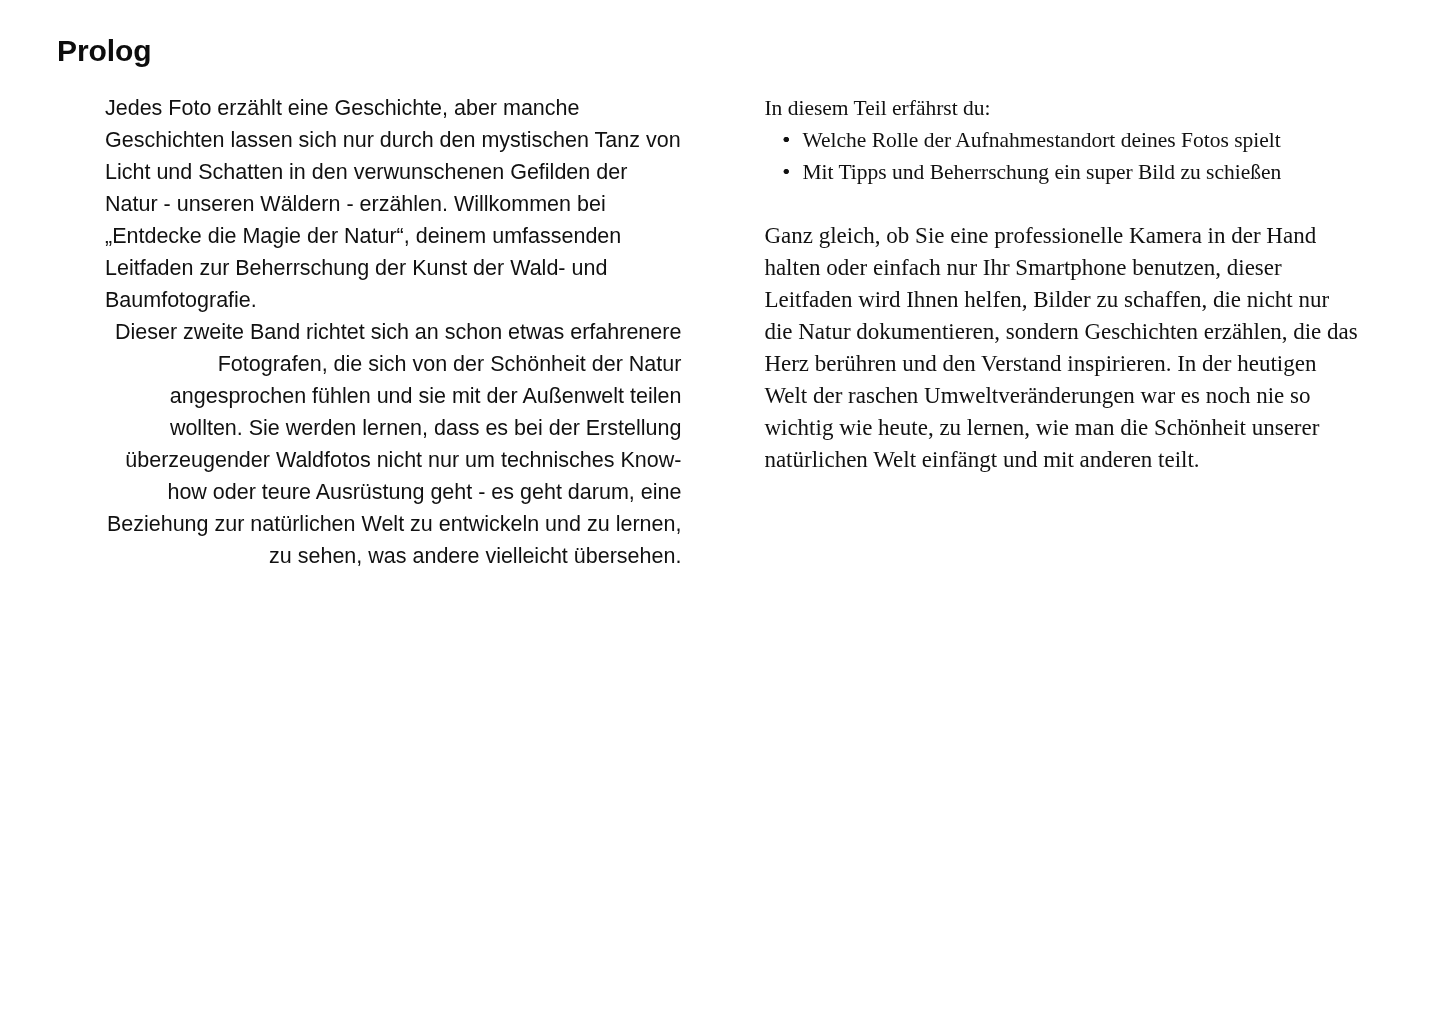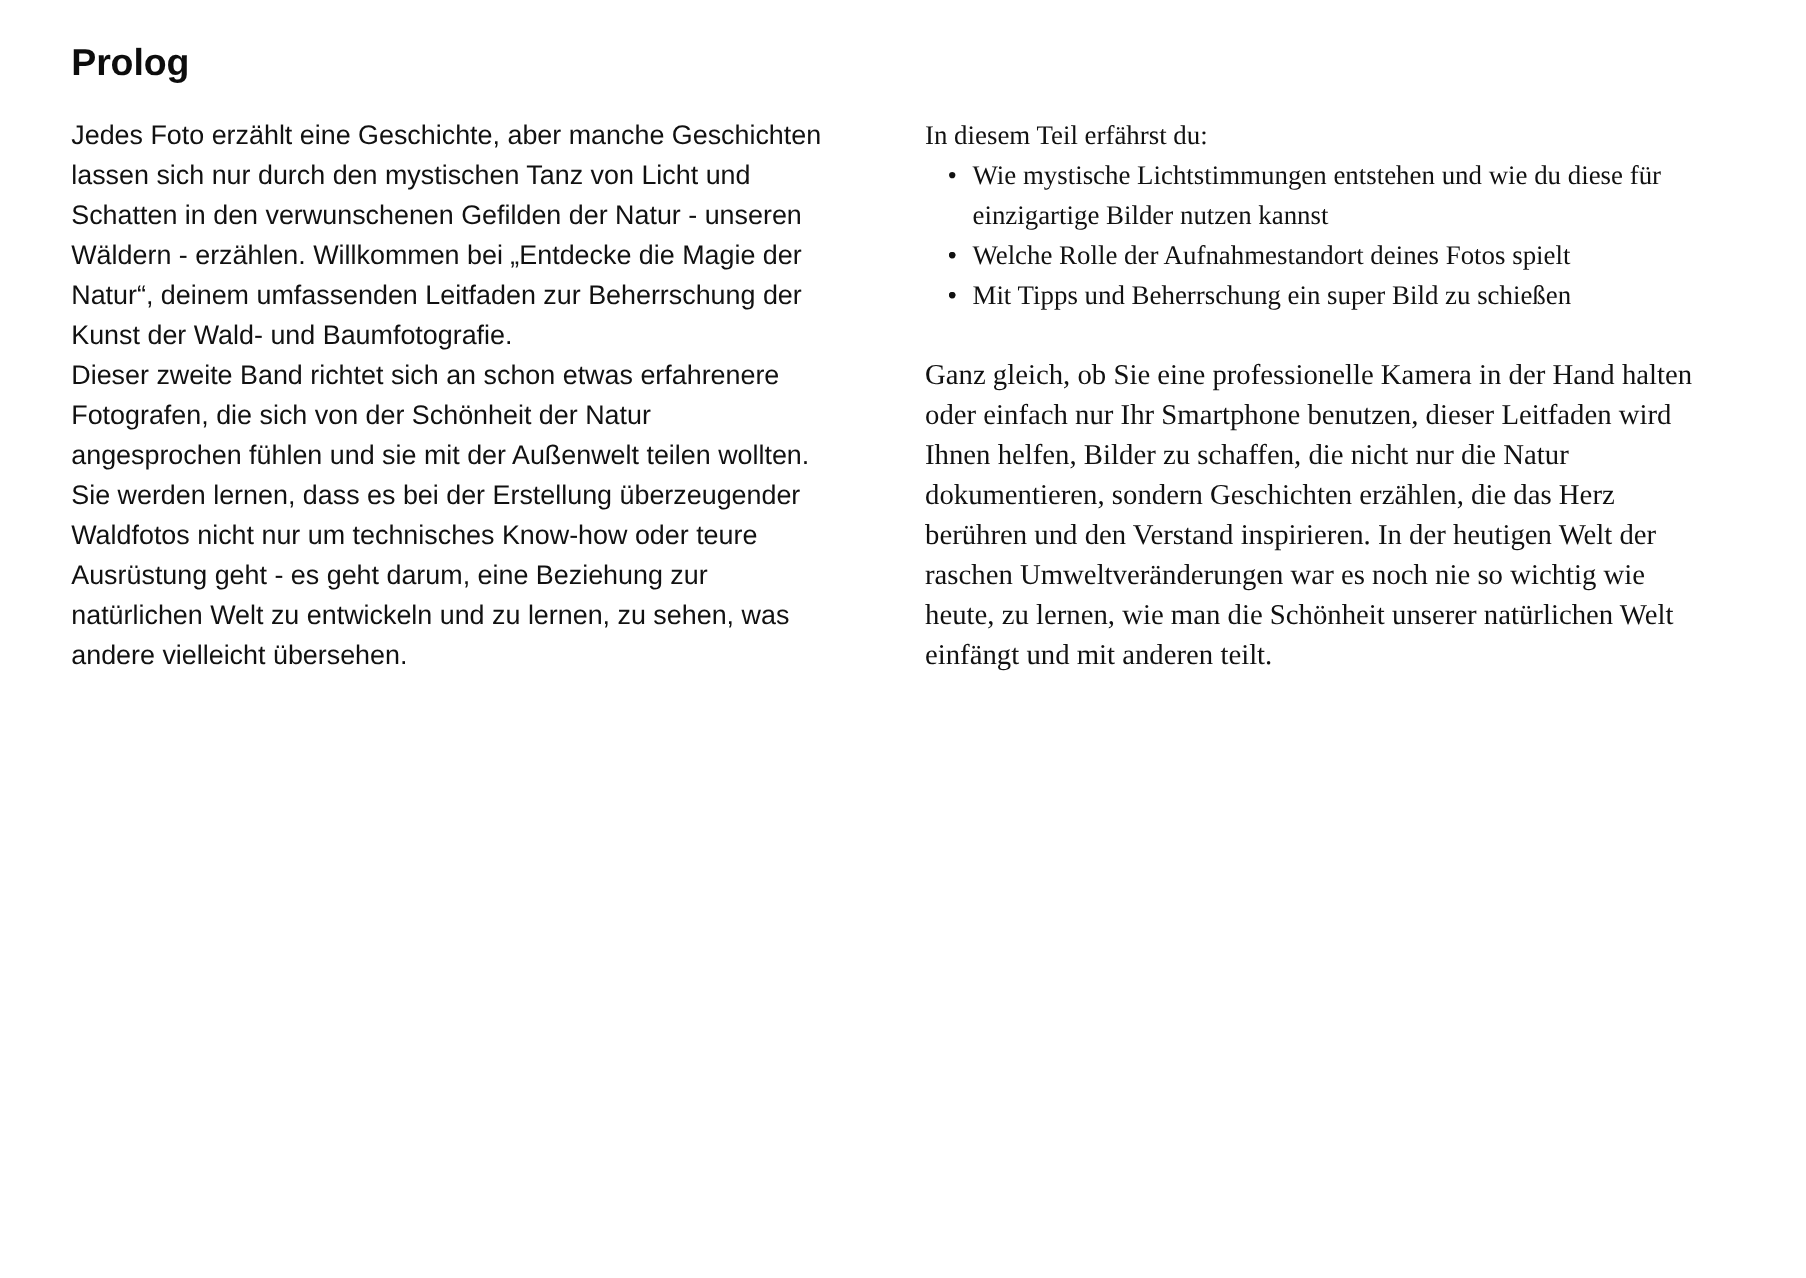--- a/index.html
+++ b/index.html
@@ -46,40 +46,42 @@
   }
 
   .col {
     box-sizing: border-box;
   }
 
   .col-left {
     width: 740px;
     padding-left: 57px;
     padding-right: 83px;
+    margin-left: 48px;
   }
 
   .col-right {
     width: 705px;
     padding-left: 0px;
     padding-right: 85px;
     font-family: Liberation Serif, serif;
   }
 
   .body-text {
     font-size: 21.5px;
     line-height: 32px;
     color: #111111;
     margin: 0;
     text-align: left;
     word-spacing: 0px;
   }
 
   .para + .para {
     margin-top: 0;
+    text-align: right;
   }
 
   .lead-in {
     font-size: 21.5px;
     line-height: 32px;
     margin: 0;
     color: #111111;
   }
 
   ul.bullets {
@@ -129,21 +131,20 @@
       <p class="body-text para">Jedes Foto erzählt eine Geschichte, aber manche Geschichten lassen sich nur durch den mystischen Tanz von Licht und Schatten in den verwunschenen Gefilden der Natur - unseren Wäldern - erzählen. Willkommen bei „Entdecke die Magie der Natur“, deinem umfassenden Leitfaden zur Beherrschung der Kunst der Wald- und Baumfotografie.</p>
       <p class="body-text para">Dieser zweite Band richtet sich an schon etwas erfahrenere Fotografen, die sich von der Schönheit der Natur angesprochen fühlen und sie mit der Außenwelt teilen wollten. Sie werden lernen, dass es bei der Erstellung überzeugender Waldfotos nicht nur um technisches Know-how oder teure Ausrüstung geht - es geht darum, eine Beziehung zur natürlichen Welt zu entwickeln und zu lernen, zu sehen, was andere vielleicht übersehen.</p>
     </div>
 
     <div class="col col-right">
       <p class="lead-in">In diesem Teil erfährst du:</p>
 
       <ul class="bullets">
         <li>
           <span class="bullet-dot">•</span>
-          <span>Wie mystische Lichtstimmungen entstehen und wie du diese für einzigartige Bilder nutzen kannst</span>
         </li>
         <li>
           <span class="bullet-dot">•</span>
         </li>
         <li>
           <span class="bullet-dot">•</span>
           <span>Welche Rolle der Aufnahmestandort deines Fotos spielt</span>
         </li>
         <li>
           <span class="bullet-dot">•</span>

